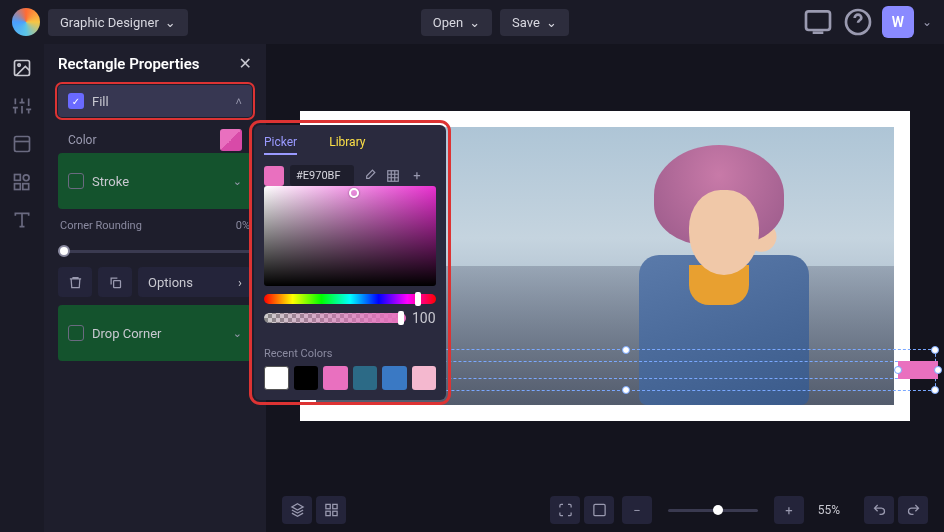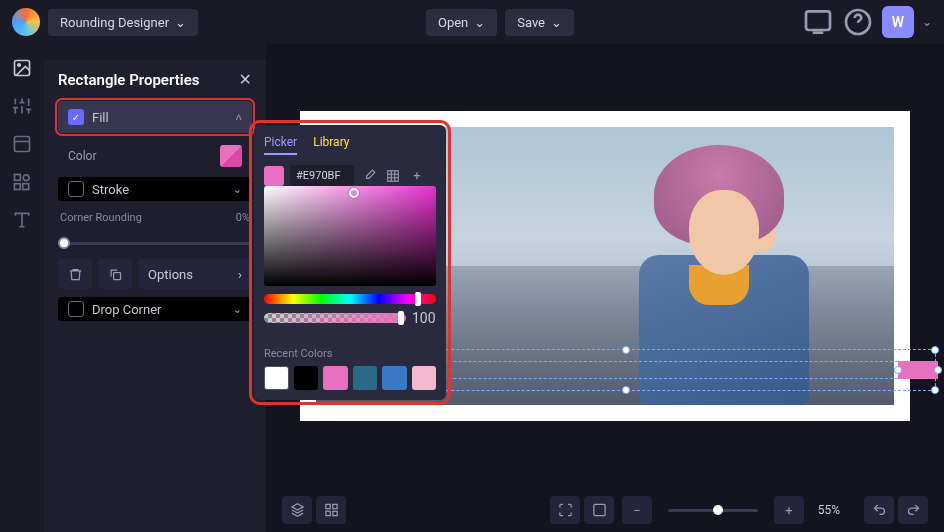--- a/index.html
+++ b/index.html
@@ -9,35 +9,35 @@
 .logo { width: 28px; height: 28px; border-radius: 50%; background: conic-gradient(#ff6b35, #f7c544, #5bc5e8, #4a9eff, #ff6b35); display:flex; align-items:center; justify-content:center; }
 .dropdown-btn { background: #2d2d3d; color: #d8d8e0; padding: 6px 12px; border-radius: 4px; font-size: 13px; display: flex; align-items: center; gap: 6px; cursor: pointer; }
 .spacer { flex: 1; }
 .icon-btn { width: 32px; height: 32px; border-radius: 4px; display: flex; align-items: center; justify-content: center; color: #9a9ab0; cursor: pointer; }
 .avatar { width: 32px; height: 32px; border-radius: 6px; background: #8a8aff; color: #fff; display: flex; align-items: center; justify-content: center; font-weight: 600; font-size: 14px; }
 
 .left-rail { position: absolute; left: 0; top: 44px; width: 44px; bottom: 0; display: flex; flex-direction: column; align-items: center; padding-top: 14px; gap: 18px; }
 .rail-icon { width: 20px; height: 20px; color: #6a6a80; cursor: pointer; }
 .rail-icon.active { color: #c8c8d0; }
 
-.side-panel { position: absolute; left: 44px; top: 60px; width: 222px; bottom: 0; background: #1e1e2c; padding: 10px 14px; }
+.side-panel { position: absolute; left: 44px; top: 44px; width: 222px; bottom: 0; background: #1e1e2c; padding: 10px 14px; }
 .panel-header { display: flex; justify-content: space-between; align-items: center; margin-bottom: 12px; }
 .panel-title { color: #fff; font-size: 15px; font-weight: 600; }
 .close-x { color: #c8c8d0; cursor: pointer; font-size: 16px; }
 
 .section-row { background: #373752; border-radius: 4px; padding: 8px 10px; display: flex; align-items: center; gap: 8px; font-size: 13px; margin-bottom: 8px; position: relative; }
 .section-row.highlighted { outline: 2px solid #d33; outline-offset: 1px; }
 .checkbox { width: 16px; height: 16px; border-radius: 3px; background: #6a6aff; display: flex; align-items: center; justify-content: center; color: #fff; font-size: 10px; }
 .empty-check { width: 16px; height: 16px; border-radius: 3px; border: 1.5px solid #6a6a80; }
 .chev { margin-left: auto; color: #9a9ab0; font-size: 11px; }
 
-.color-row { display: flex; align-items: center; justify-content: space-between; padding: 4px 10px 10px 10px; font-size: 12px; color: #9a9ab0; }
+.color-row { display: flex; align-items: center; justify-content: space-between; padding: 4px 10px 2px 10px; font-size: 12px; color: #9a9ab0; }
 .swatch { width: 22px; height: 22px; border-radius: 3px; background: linear-gradient(135deg, #e970bf 50%, #d84aa8 50%); }
 
-.stroke-row, .shadow-row { background: #000000; border-radius: 4px; padding: 4px 10px; display: flex; align-items: center; gap: 8px; font-size: 13px; margin-bottom: 8px; }
+.stroke-row, .shadow-row { background: #14532d; border-radius: 4px; padding: 20px 10px; display: flex; align-items: center; gap: 8px; font-size: 13px; margin-bottom: 8px; }
 
 .label-small { font-size: 11px; color: #8a8aa0; display:flex; justify-content:space-between; padding: 2px 2px 18px 2px; }
 .slider-track { height: 3px; background: #3a3a50; border-radius: 2px; position: relative; margin-bottom: 14px; }
 .slider-thumb { width: 12px; height: 12px; border-radius: 50%; background: #fff; border: 2px solid #8a8aa0; position: absolute; top: -5px; left: 0; }
 
 .options-row { display: flex; gap: 6px; margin-bottom: 8px; }
 .opt-icon { width: 34px; height: 30px; background: #24243a; border-radius: 4px; display: flex; align-items: center; justify-content: center; color: #9a9ab0; cursor: pointer; }
 .options-btn { flex: 1; background: #24243a; border-radius: 4px; padding: 6px 10px; font-size: 13px; display: flex; align-items: center; justify-content: space-between; cursor: pointer; }
 
 .canvas-area { position: absolute; left: 266px; top: 44px; right: 0; bottom: 44px; background: #14141e; display: flex; align-items: center; justify-content: center; }
@@ -60,21 +60,21 @@
 .handle { position: absolute; width: 8px; height: 8px; background: #fff; border: 1px solid #7aa8ff; border-radius: 50%; }
 .pink-bar { position: absolute; background: #e970bf; }
 
 .bottom-bar { position: absolute; left: 266px; right: 0; bottom: 0; height: 44px; display: flex; align-items: center; padding: 0 16px; gap: 8px; background: #14141e; }
 .bb-group { display:flex; gap:4px; }
 .bb-btn { width: 30px; height: 28px; background: #24243a; border-radius: 4px; display: flex; align-items: center; justify-content: center; color: #9a9ab0; cursor: pointer; font-size: 13px; }
 .zoom-slider { width: 90px; height: 3px; background: #3a3a50; border-radius: 2px; position: relative; margin: 0 8px; }
 .zoom-thumb { position:absolute; width:10px; height:10px; background:#fff; border-radius:50%; top:-4px; left:50%; }
 
 .picker-popup { position: absolute; left: 254px; top: 125px; width: 192px; background: #2a2a3e; border-radius: 6px; padding: 10px; outline: 3px solid #d33; outline-offset: 2px; z-index: 20; }
-.picker-tabs { display: flex; gap: 16px; font-size: 12px; margin-bottom: 10px; }
+.picker-tabs { display: flex; gap: 32px; font-size: 12px; margin-bottom: 10px; }
 .picker-tab { color: #fde047; cursor: pointer; padding-bottom: 4px; }
 .picker-tab.active { color: #9a9aff; border-bottom: 2px solid #9a9aff; }
 .hex-row { display: flex; gap: 6px; align-items: center; }
 .hex-swatch { width: 20px; height: 20px; border-radius: 3px; background: #e970bf; }
 .hex-input { background: #1e1e2c; border: none; color: #d8d8e0; font-size: 11px; padding: 4px 6px; width: 64px; border-radius: 3px; }
 .mini-icon { width: 18px; height: 18px; color: #9a9ab0; cursor: pointer; display:flex; align-items:center; justify-content:center; font-size:13px; }
 .sv-box { width: 172px; height: 100px; position: relative; border-radius: 3px; background: linear-gradient(to top, #000, transparent), linear-gradient(to right, #fff, #e930d0); margin-bottom: 8px; }
 .sv-cursor { position: absolute; width: 10px; height: 10px; border: 2px solid #fff; border-radius: 50%; top: 2px; left: 85px; box-shadow: 0 0 2px rgba(0,0,0,0.5); }
 .hue-bar { width: 172px; height: 10px; border-radius: 5px; background: linear-gradient(to right, red, yellow, lime, cyan, blue, magenta, red); position: relative; margin-bottom: 6px; }
 .hue-thumb { position: absolute; right: 15px; top: -2px; width: 6px; height: 14px; background: #fff; border-radius: 2px; }
@@ -87,21 +87,21 @@
 .recent-sw { width: 26px; height: 24px; border-radius: 3px; }
 
 svg { width: 100%; height: 100%; }
 </style>
 </head>
 <body>
 
 <div class="topbar">
   <div class="logo"></div>
   <div class="dropdown-btn">
-    <span>Rounding Designer</span>
+    <span>Graphic Designer</span>
     <span>⌄</span>
   </div>
   <div class="spacer"></div>
   <div class="dropdown-btn">
     <span>Open</span>
     <span>⌄</span>
   </div>
   <div class="dropdown-btn">
     <span>Save</span>
     <span>⌄</span>

